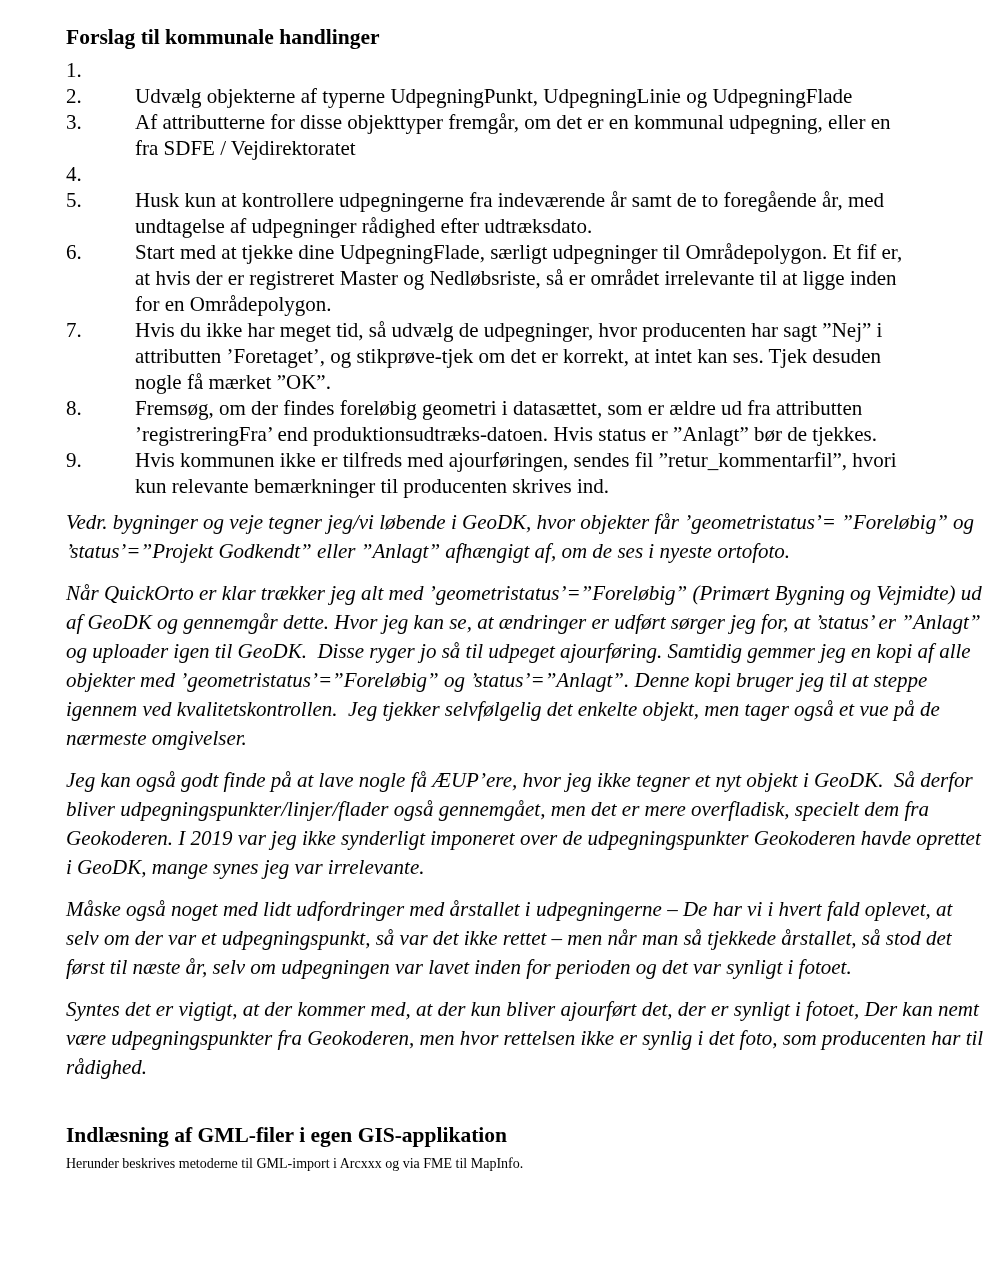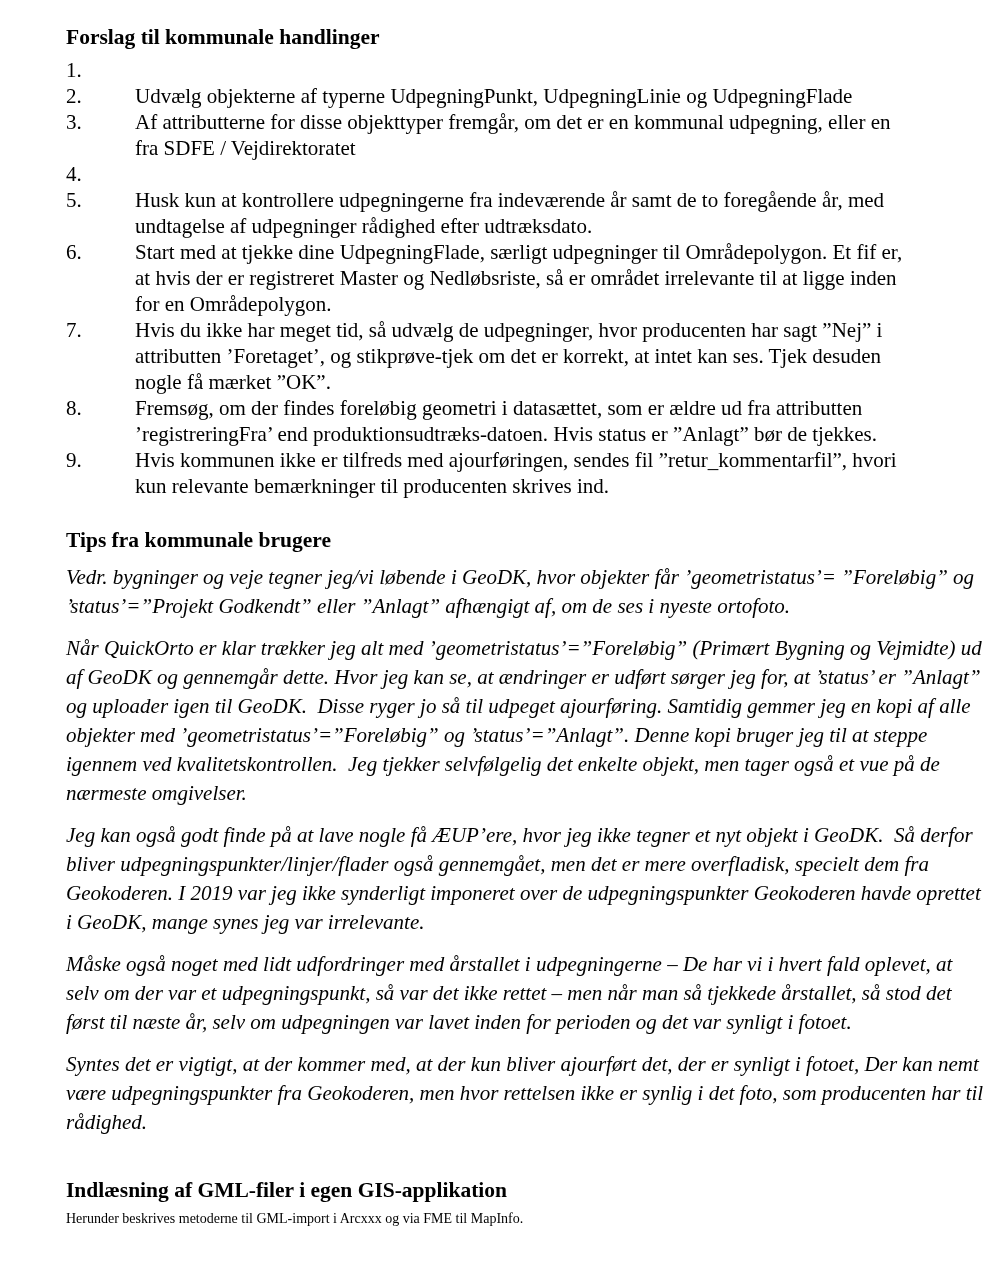--- a/index.html
+++ b/index.html
@@ -103,21 +103,20 @@
     <div class="list-row">
       <span class="num">8.</span>
       <span class="txt">Fremsøg, om der findes foreløbig geometri i datasættet, som er ældre ud fra attributten ’registreringFra’ end produktionsudtræks-datoen. Hvis status er ”Anlagt” bør de tjekkes.</span>
     </div>
     <div class="list-row">
       <span class="num">9.</span>
       <span class="txt">Hvis kommunen ikke er tilfreds med ajourføringen, sendes fil ”retur_kommentarfil”, hvori kun relevante bemærkninger til producenten skrives ind.</span>
     </div>
   </div>
 
-  <p class="heading tips-heading">Tips fra kommunale brugere</p>
 
   <p class="para first">Vedr. bygninger og veje tegner jeg/vi løbende i GeoDK, hvor objekter får ’geometristatus’= ”Foreløbig” og ’status’=”Projekt Godkendt” eller ”Anlagt” afhængigt af, om de ses i nyeste ortofoto.</p>
   <p class="para">Når QuickOrto er klar trækker jeg alt med ’geometristatus’=”Foreløbig” (Primært Bygning og Vejmidte) ud af GeoDK og gennemgår dette. Hvor jeg kan se, at ændringer er udført sørger jeg for, at ’status’ er ”Anlagt” og uploader igen til GeoDK.  Disse ryger jo så til udpeget ajourføring. Samtidig gemmer jeg en kopi af alle objekter med ’geometristatus’=”Foreløbig” og ’status’=”Anlagt”. Denne kopi bruger jeg til at steppe igennem ved kvalitetskontrollen.  Jeg tjekker selvfølgelig det enkelte objekt, men tager også et vue på de nærmeste omgivelser.</p>
   <p class="para">Jeg kan også godt finde på at lave nogle få ÆUP’ere, hvor jeg ikke tegner et nyt objekt i GeoDK.  Så derfor bliver udpegningspunkter/linjer/flader også gennemgået, men det er mere overfladisk, specielt dem fra Geokoderen. I 2019 var jeg ikke synderligt imponeret over de udpegningspunkter Geokoderen havde oprettet i GeoDK, mange synes jeg var irrelevante.</p>
   <p class="para">Måske også noget med lidt udfordringer med årstallet i udpegningerne – De har vi i hvert fald oplevet, at selv om der var et udpegningspunkt, så var det ikke rettet – men når man så tjekkede årstallet, så stod det først til næste år, selv om udpegningen var lavet inden for perioden og det var synligt i fotoet.</p>
   <p class="para">Syntes det er vigtigt, at der kommer med, at der kun bliver ajourført det, der er synligt i fotoet, Der kan nemt være udpegningspunkter fra Geokoderen, men hvor rettelsen ikke er synlig i det foto, som producenten har til rådighed.</p>
 
   <p class="heading gml-heading">Indlæsning af GML-filer i egen GIS-applikation</p>
   <p class="gml-body">Herunder beskrives metoderne til GML-import i Arcxxx og via FME til MapInfo.</p>
 

